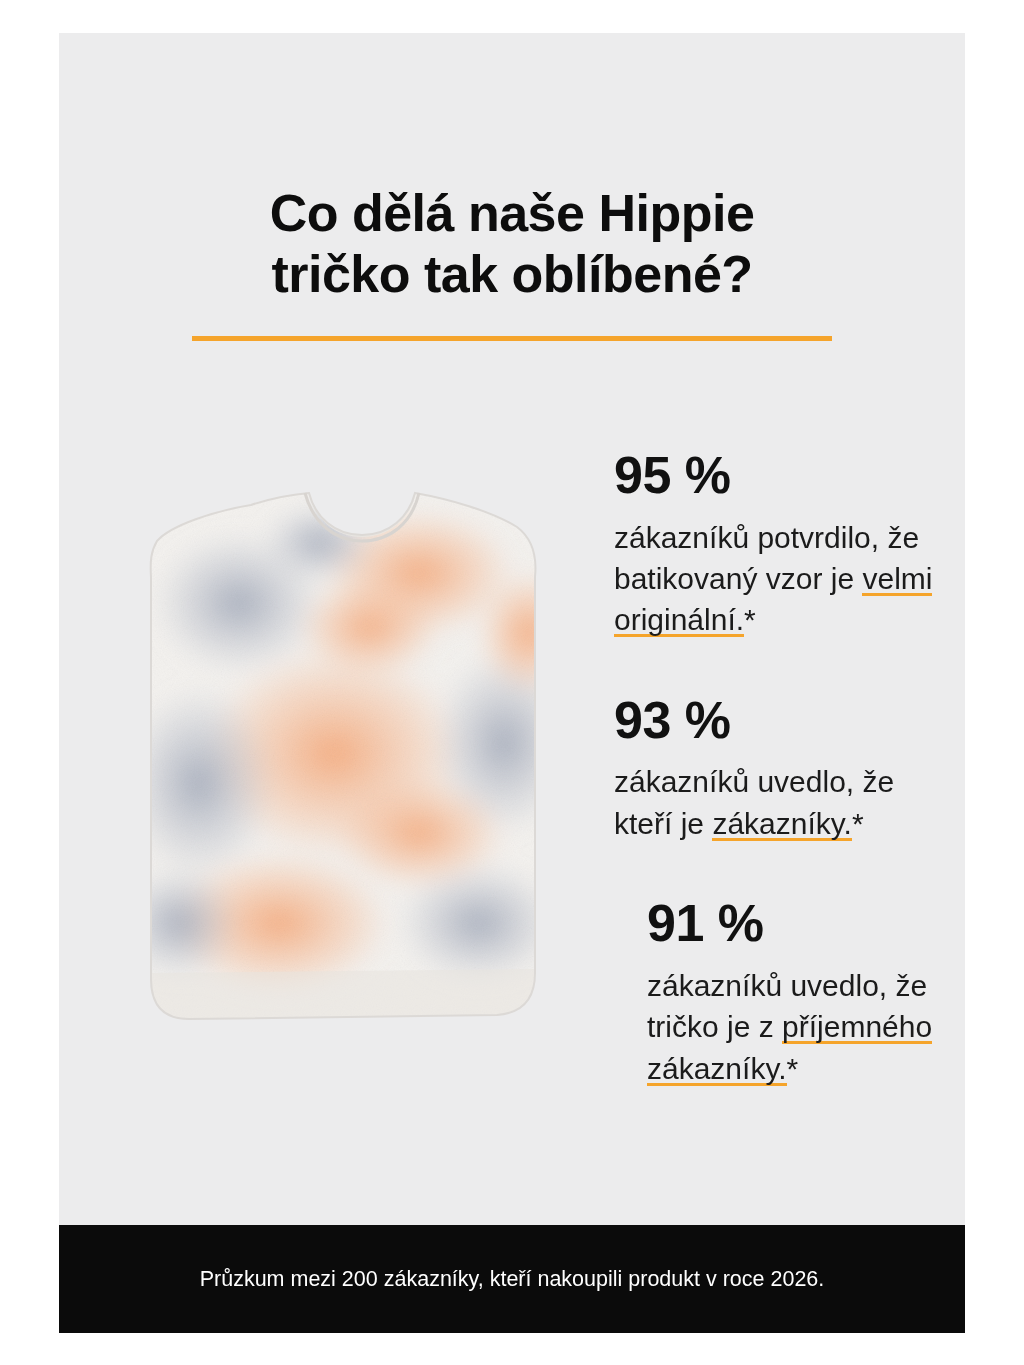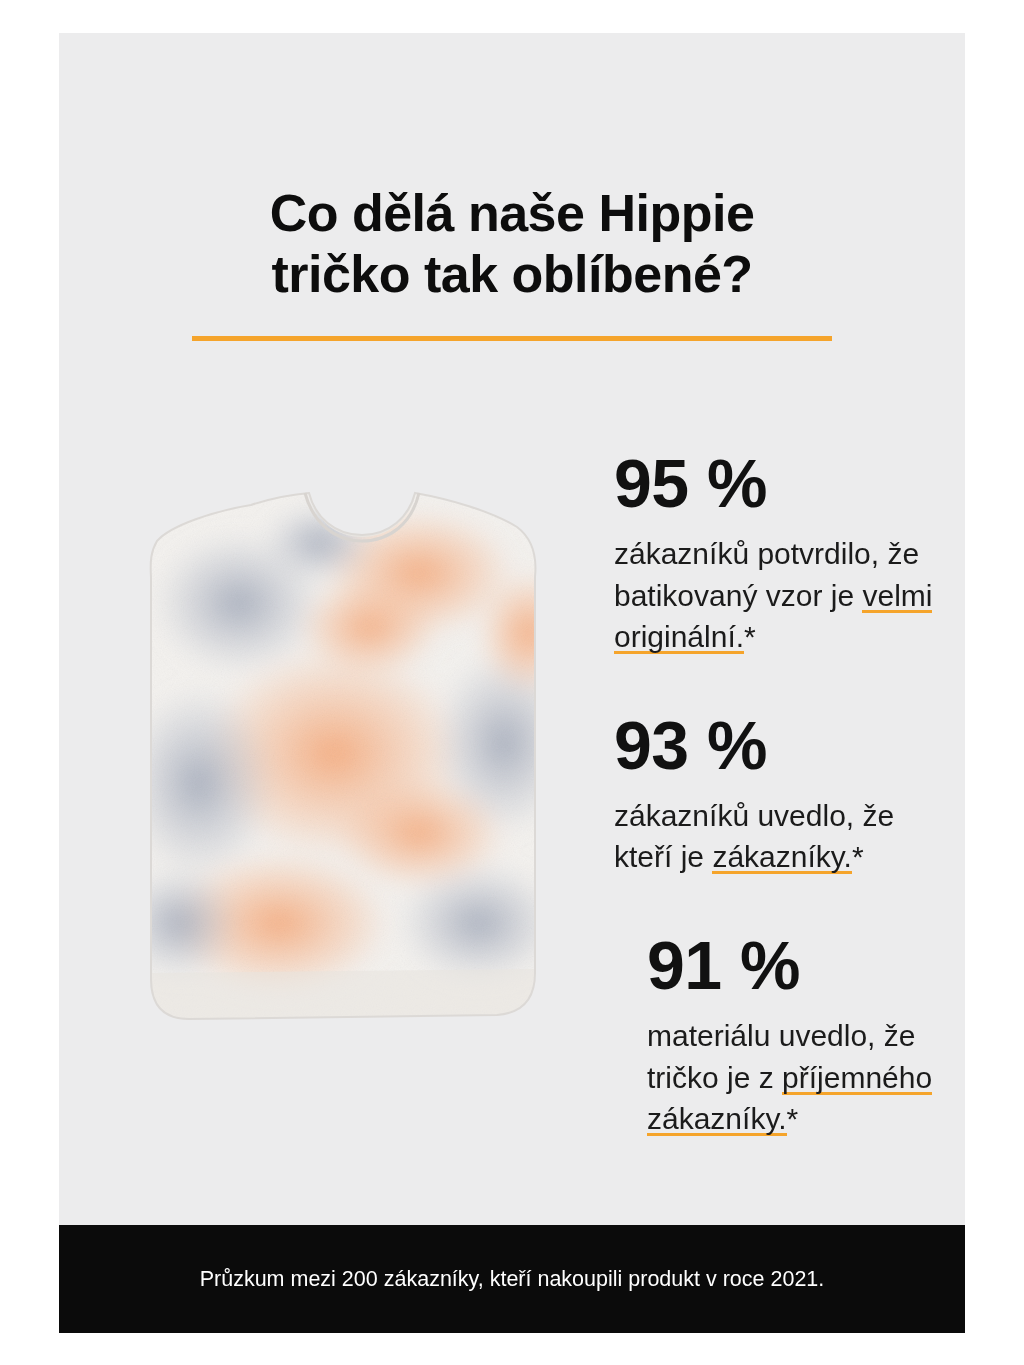--- a/index.html
+++ b/index.html
@@ -66,21 +66,21 @@
   .stats {
     position: absolute;
     left: 555px;
     top: 415px;
     width: 320px;
   }
   .stat { margin-bottom: 52px; }
   .stat:last-child { margin-bottom: 0; margin-left: 33px; }
 
   .stat-value {
-    font-size: 68px;
+    font-size: 52px;
     font-weight: 700;
     color: #111111;
     line-height: 1.05;
     margin-bottom: 14px;
     letter-spacing: -0.5px;
   }
   .stat-text {
     font-size: 30px;
     line-height: 1.38;
     color: #1b1b1b;
@@ -196,22 +196,22 @@
       <div class="stat-text"><span>zákazníků potvrdilo, že batikovaný vzor je </span><span class="hl">velmi originální.</span><span>*</span></div>
     </div>
 
     <div class="stat">
       <div class="stat-value">93 %</div>
       <div class="stat-text"><span>zákazníků uvedlo, že kteří je </span><span class="hl">zákazníky.</span><span>*</span></div>
     </div>
 
     <div class="stat">
       <div class="stat-value">91 %</div>
-      <div class="stat-text"><span>materiálu uvedlo, že tričko je z </span><span class="hl">příjemného zákazníky.</span><span>*</span></div>
+      <div class="stat-text"><span>zákazníků uvedlo, že tričko je z </span><span class="hl">příjemného zákazníky.</span><span>*</span></div>
     </div>
 
   </div>
 
   <div class="footer">
-    <div class="footer-text">Průzkum mezi 200 zákazníky, kteří nakoupili produkt v roce 2021.</div>
+    <div class="footer-text">Průzkum mezi 200 zákazníky, kteří nakoupili produkt v roce 2026.</div>
   </div>
 
 </div>
 
 </body></html>

